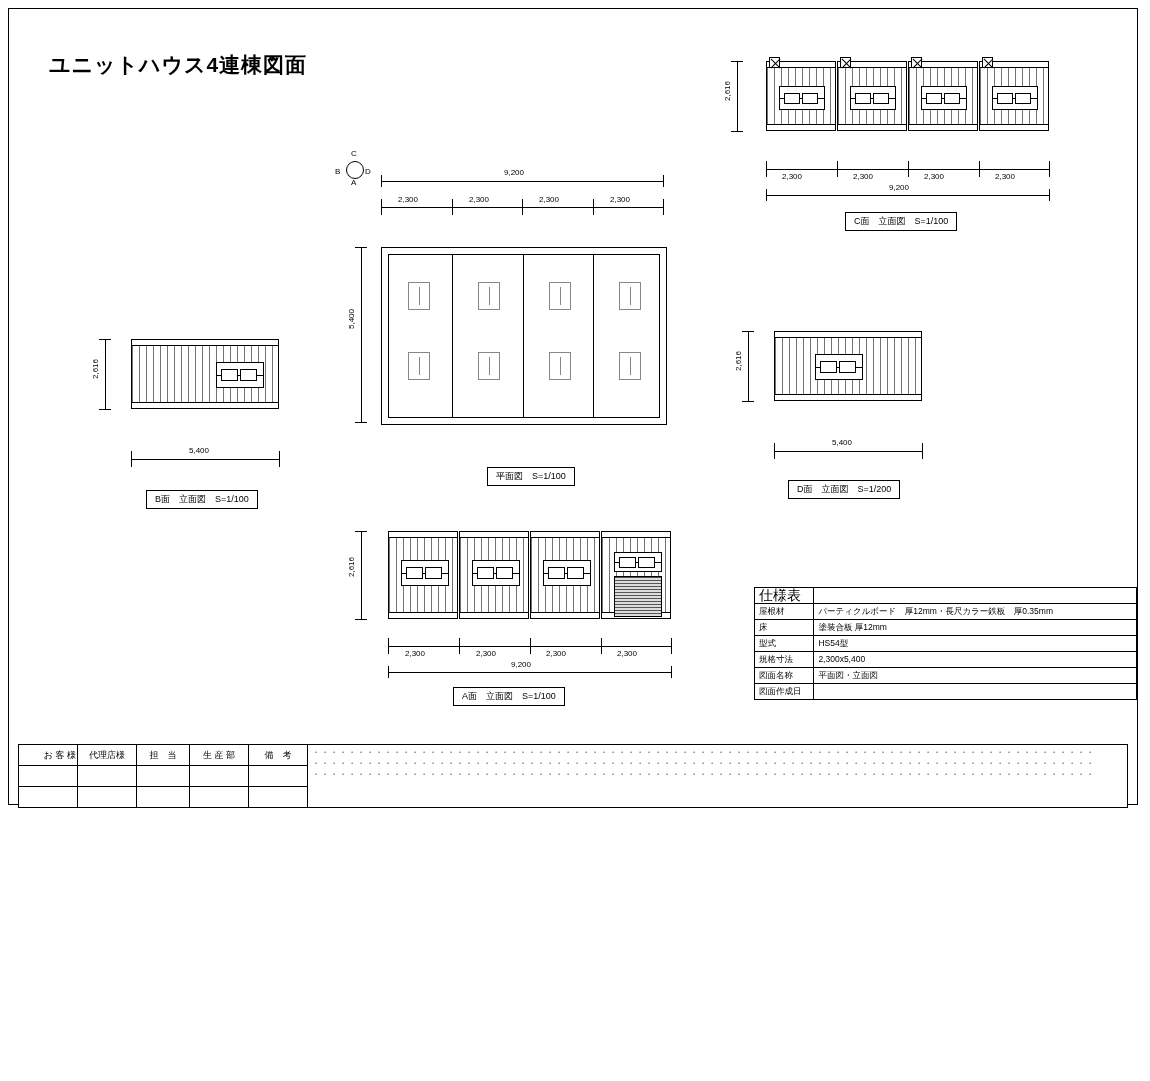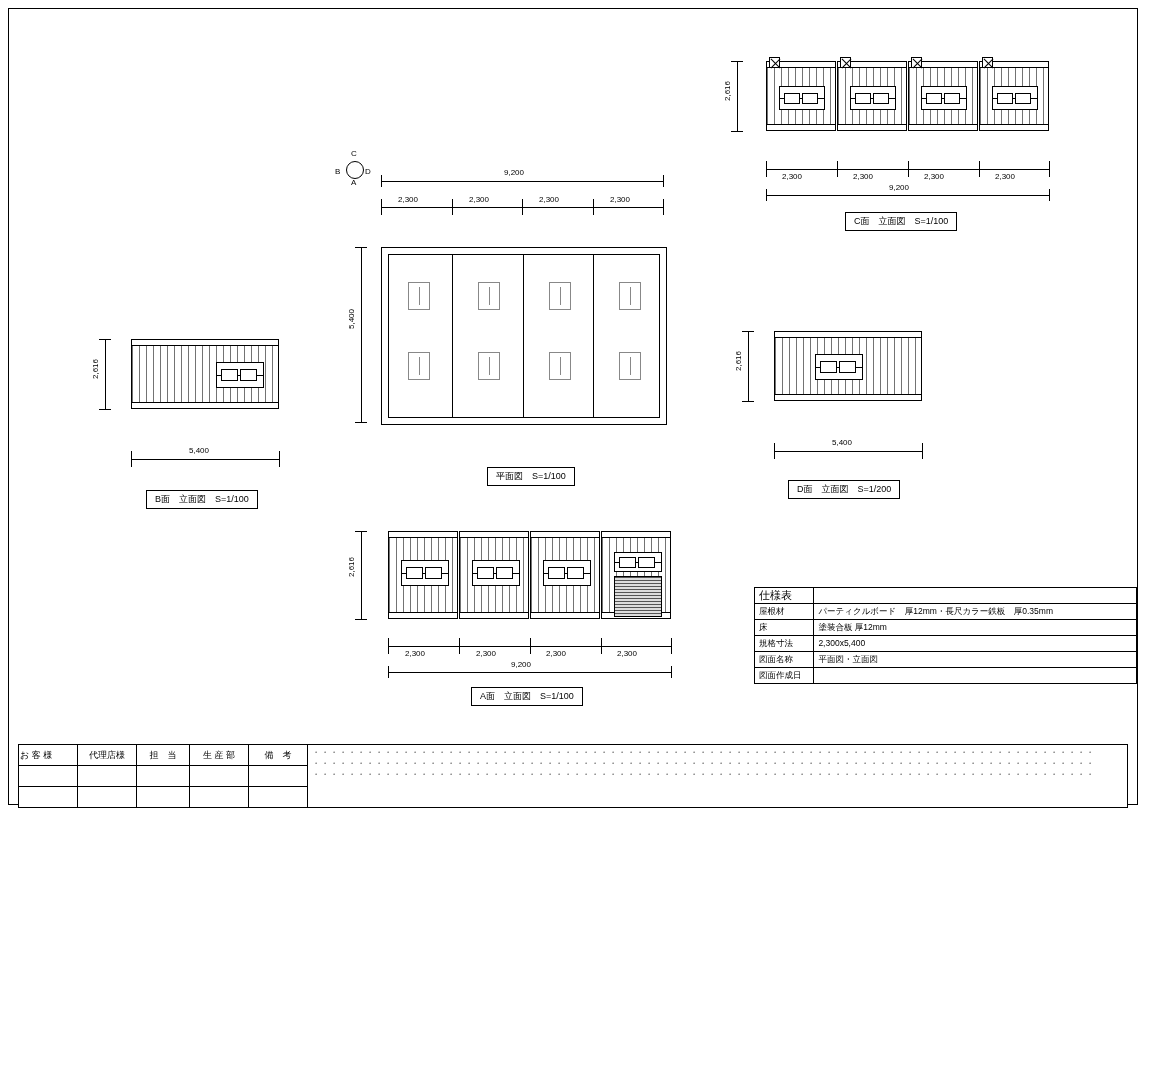--- a/index.html
+++ b/index.html
@@ -40,35 +40,36 @@
   .pbed:before{content:"";position:absolute;left:50%;top:4px;bottom:4px;width:1px;background:#888;}
 
   
   .compass{position:absolute;width:16px;height:16px;border:1px solid #000;border-radius:50%;}
 
   
   table.spec{position:absolute;border-collapse:collapse;font-size:8.5px;background:#fff;}
   table.spec td{border:1px solid #000;padding:1px 4px;height:13px;line-height:13px;white-space:nowrap;}
   table.spec td.k{width:56px;}
   table.spec td.v{width:370px;}
-  table.spec td.hdr{font-size:11px;}
+  table.spec td.hdr{font-size:14px;}
 
   
   table.sig{position:absolute;border-collapse:collapse;font-size:9px;background:#fff;}
   table.sig td{border:1px solid #000;height:18px;}
   .dots{font-size:8px;color:#333;letter-spacing:1px;overflow:hidden;white-space:nowrap;display:block;width:780px;}
 
   
   .footer{position:absolute;left:0;top:812px;width:1150px;height:269px;background:#fff;}
 </style>
 </head>
 <body>
 
 <div class="sheet">
 
+  <div class="title">ユニットハウス4連棟図面</div>
 
   <div>
 
     <div class="elev" style="left:757px;top:52px;width:70px;height:70px;">
       <div class="ribs"></div>
       <div class="topband"></div>
       <div class="botband"></div>
       <div class="win" style="left:12px;top:24px;width:44px;height:22px;">
         <div class="winsash" style="left:4px;top:6px;width:14px;height:9px;"></div>
         <div class="winsash" style="left:22px;top:6px;width:14px;height:9px;"></div>
@@ -276,56 +277,60 @@
     <div class="lbl" style="left:396px;top:640px;">2,300</div>
     <div class="lbl" style="left:467px;top:640px;">2,300</div>
     <div class="lbl" style="left:537px;top:640px;">2,300</div>
     <div class="lbl" style="left:608px;top:640px;">2,300</div>
 
     <div class="dimline h1" style="left:379px;top:663px;width:283px;"></div>
     <div class="tick" style="left:379px;top:657px;height:12px;"></div>
     <div class="tick" style="left:662px;top:657px;height:12px;"></div>
     <div class="lbl" style="left:502px;top:651px;">9,200</div>
 
-    <div class="cap" style="left:462px;top:678px;">A面　立面図　S=1/100</div>
+    <div class="cap" style="left:444px;top:678px;">A面　立面図　S=1/100</div>
   </div>
 
   <table class="spec" style="left:745px;top:578px;">
     <tbody>
         <tr>
       <td class="k hdr">仕様表</td>
       <td class="v"></td>
     </tr>
     <tr>
           <td class="k">屋根材</td>
           <td class="v">パーティクルボード　厚12mm・長尺カラー鉄板　厚0.35mm</td>
         </tr>
     <tr>
           <td class="k">床</td>
           <td class="v">塗装合板 厚12mm</td>
         </tr>
     <tr>
+          <td class="k">型式</td>
+          <td class="v">HS54型</td>
+        </tr>
+    <tr>
           <td class="k">規格寸法</td>
           <td class="v">2,300x5,400</td>
         </tr>
     <tr>
           <td class="k">図面名称</td>
           <td class="v">平面図・立面図</td>
         </tr>
     <tr>
           <td class="k">図面作成日</td>
           <td class="v"></td>
         </tr>
   </tbody>
     </table>
 
   <table class="sig" style="left:9px;top:735px;width:1110px;">
     <tbody>
         <tr>
-      <td style="width:56px;text-align:left;">お 客 様</td>
+      <td style="width:56px;text-align:right;">お 客 様</td>
       <td style="width:56px;text-align:center;">代理店様</td>
       <td style="width:50px;text-align:center;">担　当</td>
       <td style="width:56px;text-align:center;">生 産 部</td>
       <td style="width:56px;text-align:center;">備　考</td>
       <td rowspan="3" style="vertical-align:top;padding:2px 4px;">
         <span class="dots">・・・・・・・・・・・・・・・・・・・・・・・・・・・・・・・・・・・・・・・・・・・・・・・・・・・・・・・・・・・・・・・・・・・・・・・・・・・・・・・・・・・・・・・・・・・・</span>
         <span class="dots">・・・・・・・・・・・・・・・・・・・・・・・・・・・・・・・・・・・・・・・・・・・・・・・・・・・・・・・・・・・・・・・・・・・・・・・・・・・・・・・・・・・・・・・・・・・・</span>
         <span class="dots">・・・・・・・・・・・・・・・・・・・・・・・・・・・・・・・・・・・・・・・・・・・・・・・・・・・・・・・・・・・・・・・・・・・・・・・・・・・・・・・・・・・・・・・・・・・・</span>
       </td>
     </tr>

